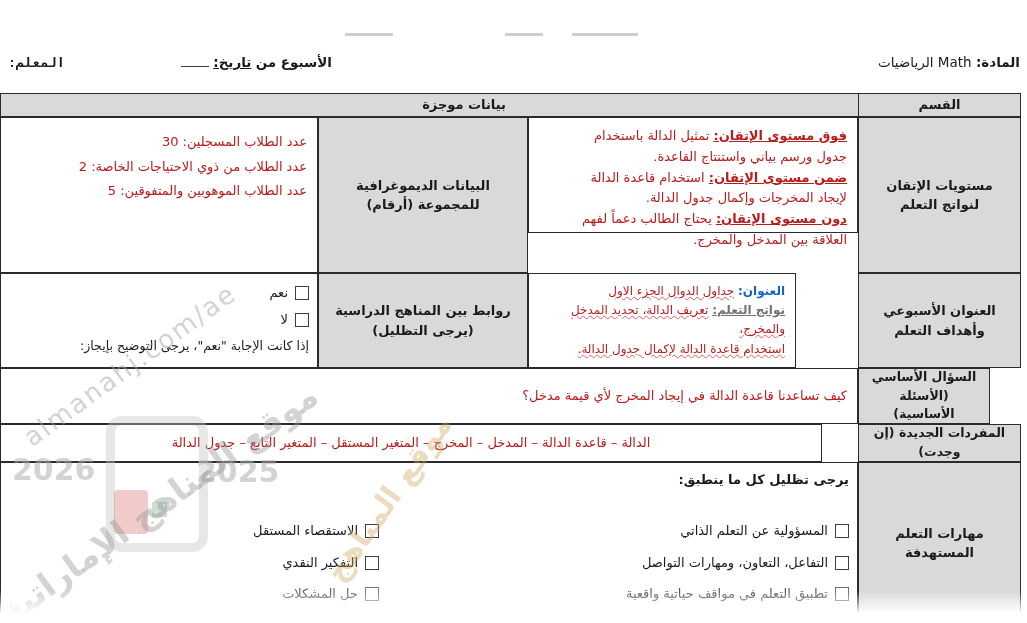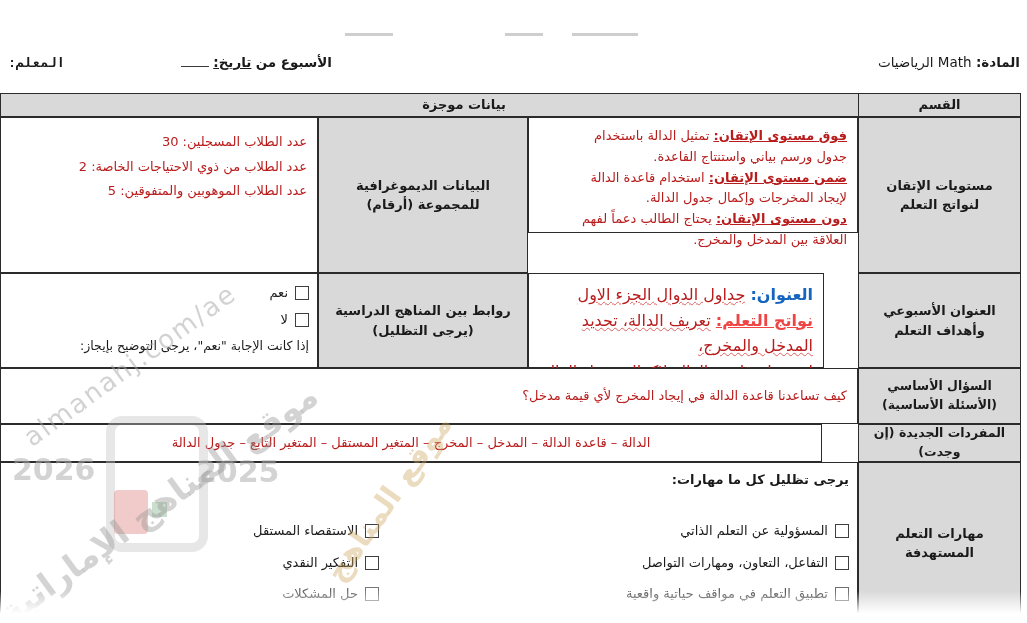--- a/index.html
+++ b/index.html
@@ -15,21 +15,21 @@
   .meta-item{position:absolute;white-space:nowrap;top:2px;}
   .u{text-decoration:underline;}
   .blank-line{display:inline-block;width:28px;border-bottom:1.5px solid #3a3a3a;height:12px;vertical-align:baseline;}
   
   .cell{position:absolute;border:1px solid #2b2b2b;box-sizing:border-box;background:#fff;}
   .gray{background:#D9D9D9;display:flex;flex-direction:column;align-items:center;justify-content:center;
         text-align:center;font-weight:bold;font-size:13px;line-height:1.5;padding:2px 12px;}
   .content{font-size:13px;line-height:1.6;}
   .blue{color:#b91c1c;}
   .bluebold{color:#1565C0;font-weight:bold;}
-  .redbold{color:#ef4444;font-weight:bold;}
+  .redbold{color:#737373;font-weight:bold;}
   .headu{text-decoration:underline;font-weight:bold;}
   .wavy{text-decoration-line:underline;text-decoration-style:wavy;text-decoration-color:#e06060;text-decoration-thickness:1px;}
   .p0{margin:0;padding:0;}
   .pad{padding:8px 10px 0 6px;}
   
   .chk-line{display:flex;align-items:center;gap:7px;direction:rtl;}
   .chk{display:inline-block;width:12px;height:12px;border:1.5px solid #3f3f3f;background:#fff;flex:0 0 auto;}
   
   .wm{position:absolute;pointer-events:none;white-space:nowrap;}
   .wm-en{left:18px;top:428px;font-size:26px;letter-spacing:2px;color:rgba(165,165,165,.5);transform:rotate(-36deg);transform-origin:left top;}
@@ -88,21 +88,21 @@
   </div>
   <div class="cell content" style="left:0;top:117px;width:318px;height:156px;padding:12px 10px 0 6px;">
     <p class="p0 blue" style="line-height:1.9;">عدد الطلاب المسجلين: 30</p>
     <p class="p0 blue" style="line-height:1.9;">عدد الطلاب من ذوي الاحتياجات الخاصة: 2</p>
     <p class="p0 blue" style="line-height:1.9;">عدد الطلاب الموهوبين والمتفوقين: 5</p>
   </div>
 
   <div class="cell gray" style="left:858px;top:273px;width:163px;height:95px;">
     <span>العنوان الأسبوعي وأهداف التعلم</span>
   </div>
-  <div class="cell content pad" style="left:528px;top:273px;width:296px;height:95px;font-size:16px;padding-left:6px;">
+  <div class="cell content pad" style="left:528px;top:273px;width:268px;height:95px;font-size:12px;padding-left:6px;">
     <p class="p0">
       <span class="bluebold">العنوان:</span>
       <span class="blue wavy">جداول الدوال الجزء الاول</span>
     </p>
     <p class="p0">
       <span class="redbold u">نواتج التعلم:</span>
       <span class="blue wavy">تعريف الدالة، تحديد المدخل والمخرج،</span>
     </p>
     <p class="p0">
       <span class="blue wavy">استخدام قاعدة الدالة لإكمال جدول الدالة.</span>
@@ -116,39 +116,39 @@
       <span class="chk"></span>
       <span>نعم</span>
     </div>
     <div class="chk-line" style="margin-bottom:5px;">
       <span class="chk"></span>
       <span>لا</span>
     </div>
     <p class="p0" style="font-size:12.5px;">إذا كانت الإجابة "نعم"، يرجى التوضيح بإيجاز:</p>
   </div>
 
-  <div class="cell gray" style="left:858px;top:368px;width:163px;height:56px;font-size:12.5px;">
+  <div class="cell gray" style="left:858px;top:368px;width:132px;height:56px;font-size:12.5px;">
     <span>السؤال الأساسي (الأسئلة الأساسية)</span>
   </div>
   <div class="cell content" style="left:0;top:368px;width:858px;height:56px;display:flex;align-items:center;justify-content:flex-start;padding:0 10px;">
     <span class="blue">كيف تساعدنا قاعدة الدالة في إيجاد المخرج لأي قيمة مدخل؟</span>
   </div>
 
   <div class="cell gray" style="left:858px;top:424px;width:163px;height:38px;font-size:12.5px;padding:2px 8px;">
     <span>المفردات الجديدة (إن وجدت)</span>
   </div>
   <div class="cell content" style="left:0;top:424px;width:822px;height:38px;display:flex;align-items:center;justify-content:center;">
     <span class="blue">الدالة – قاعدة الدالة – المدخل – المخرج – المتغير المستقل – المتغير التابع – جدول الدالة</span>
   </div>
 
   <div class="cell gray" style="left:858px;top:462px;width:163px;height:161px;border-bottom:none;">
     <span>مهارات التعلم المستهدفة</span>
   </div>
   <div class="cell content" style="left:0;top:462px;width:858px;height:161px;border-bottom:none;">
-    <p class="p0" style="position:absolute;top:7px;right:8px;font-weight:bold;">يرجى تظليل كل ما مهارات:</p>
+    <p class="p0" style="position:absolute;top:7px;right:8px;font-weight:bold;">يرجى تظليل كل ما ينطبق:</p>
 
     <div class="chk-line" style="position:absolute;top:58px;right:8px;">
       <span class="chk"></span>
       <span>المسؤولية عن التعلم الذاتي</span>
     </div>
     <div class="chk-line" style="position:absolute;top:90px;right:8px;">
       <span class="chk"></span>
       <span>التفاعل، التعاون، ومهارات التواصل</span>
     </div>
     <div class="chk-line" style="position:absolute;top:121px;right:8px;opacity:.75;">

